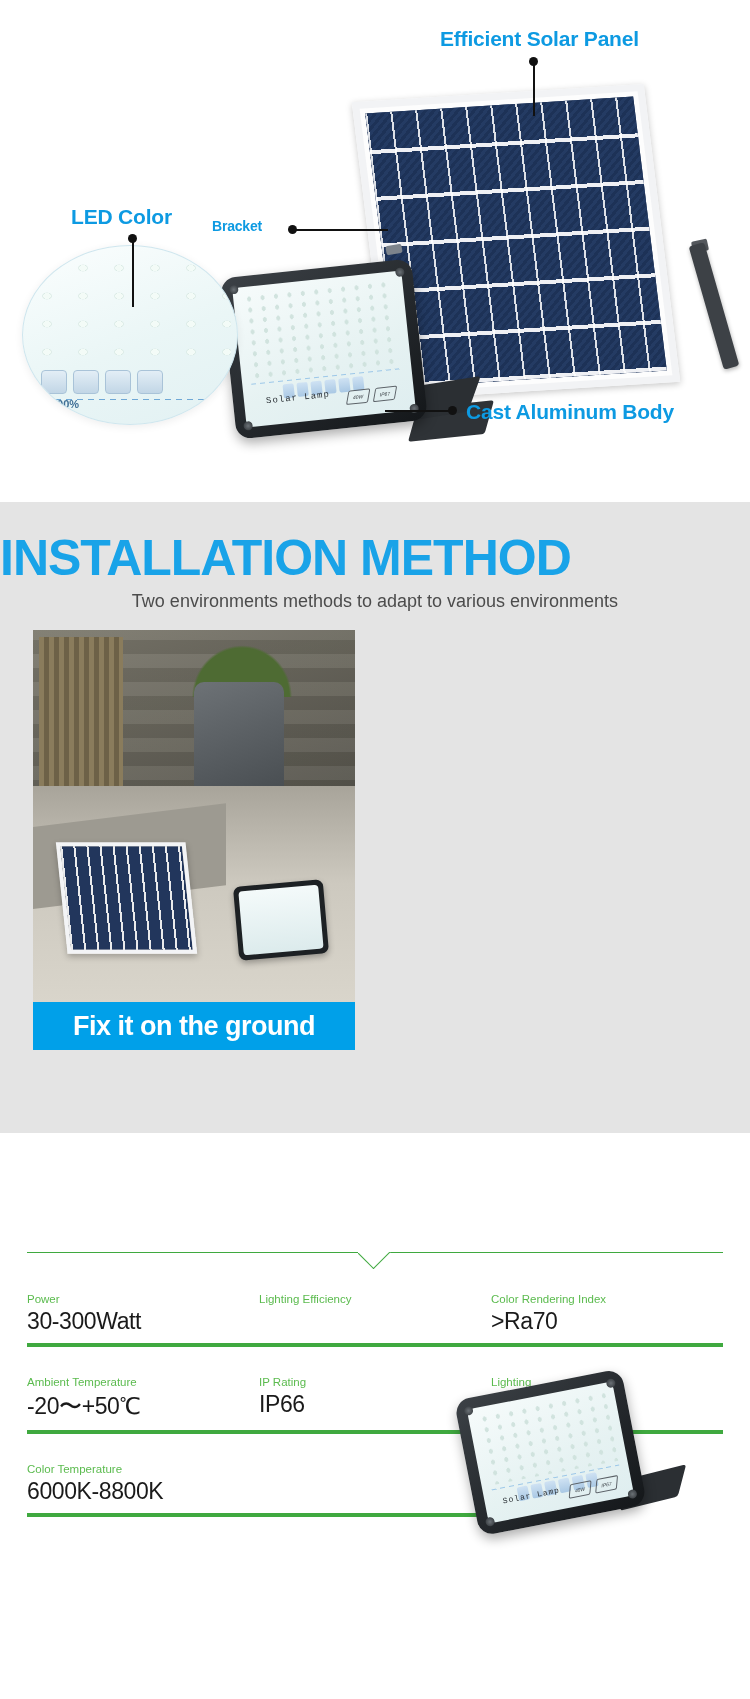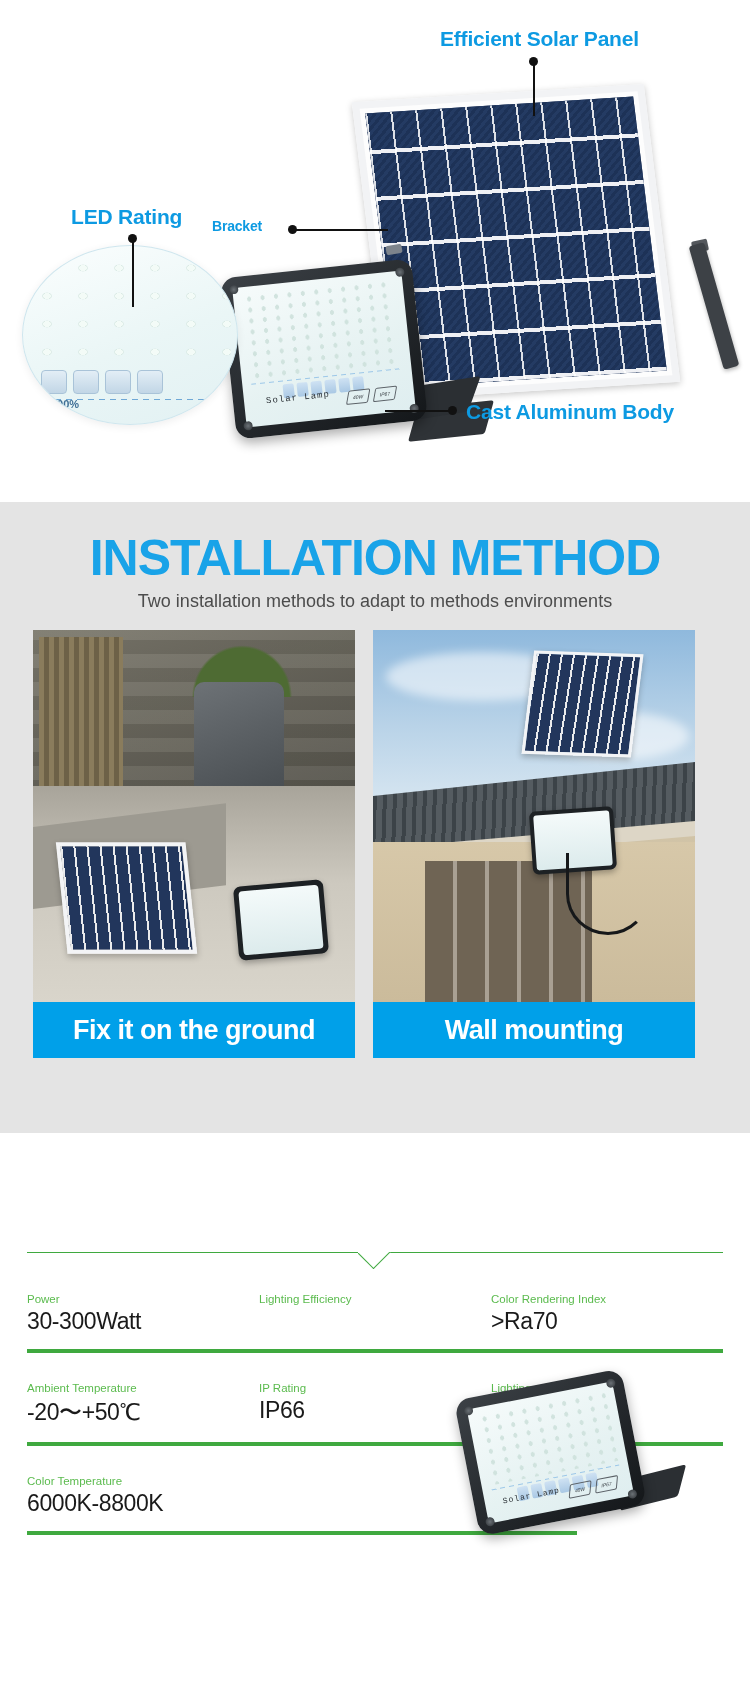--- a/index.html
+++ b/index.html
@@ -157,32 +157,32 @@
   }
   .led-dashline {
     position: absolute; left: 10px; right: 10px; bottom: 24px; height: 1px;
     background: repeating-linear-gradient(90deg, #6fa8d6 0 6px, transparent 6px 11px);
   }
 
   
   .install { position: relative; width: 750px; height: 631px; background: #e4e4e4; }
   .install-title {
     position: absolute; top: 27px; left: 0; width: 100%;
-    text-align: center; color: #19a3e8;
+    text-align: left; color: #19a3e8;
     font-size: 50px; font-weight: bold; letter-spacing: -1px;
   }
   .install-sub {
     position: absolute; top: 89px; left: 0; width: 100%;
     text-align: center; color: #4c4c4c; font-size: 18px;
   }
   .cards { position: absolute; top: 128px; left: 33px; display: flex; gap: 18px; }
   .card { position: relative; width: 322px; }
   .card-photo { position: relative; width: 322px; height: 372px; overflow: hidden; }
   .card-caption {
-    height: 56px; background: #00a0e9; color: #fff;
+    height: 48px; background: #00a0e9; color: #fff;
     display: flex; align-items: center; justify-content: center;
     font-size: 27px; font-weight: bold; letter-spacing: -0.5px;
   }
 
   
   .ph1 {
     background:
       linear-gradient(#5c5a50 0 0) no-repeat 0 0 / 100% 0,
       linear-gradient(180deg, #6c6a5f 0%, #595750 22%, #7e7a6c 40%, #a6a298 60%, #c6c2b8 100%);
   }
@@ -288,21 +288,21 @@
     width: 34px; height: 17px; overflow: hidden;
   }
   .notch::after {
     content: ""; position: absolute; left: 3px; top: -13px; width: 24px; height: 24px;
     border-right: 1px solid #3fa93f; border-bottom: 1px solid #3fa93f;
     transform: rotate(45deg);
     background: #fff;
   }
 
   .spec-rows { position: absolute; left: 27px; top: 1292px; width: 696px; }
-  .spec-row { position: relative; padding-bottom: 18px; margin-bottom: 29px; }
+  .spec-row { position: relative; padding-bottom: 12px; margin-bottom: 29px; }
   .spec-row::after {
     content: ""; position: absolute; left: 0; bottom: 0; width: 100%; height: 4px; background: #3fa93f;
   }
   .spec-row.short::after { width: 550px; }
   .cells { display: flex; }
   .cell { width: 258px; }
   .cell:first-child { width: 258px; }
   .cell-label { font-size: 11.5px; color: #5bbb4e; margin-bottom: 3px; }
   .cell-value { font-size: 23px; color: #1a1a1a; letter-spacing: -0.4px; }
 
@@ -365,68 +365,53 @@
           <span></span>
           <span></span>
       </div>
       <div class="led-pct">100%</div>
     </div>
 
     <div class="callout-label" id="lbl-solar">Efficient Solar Panel</div>
     <span class="dot" style="left:529px; top:57px;"></span>
     <span class="lead v" style="left:533px; top:62px; height:54px;"></span>
 
-    <div class="callout-label" id="lbl-led">LED Rating</div>
+    <div class="callout-label" id="lbl-led">LED Color</div>
     <span class="dot" style="left:128px; top:234px;"></span>
     <span class="lead v" style="left:132px; top:239px; height:68px;"></span>
 
     <div class="callout-label" id="lbl-brk">Bracket</div>
     <span class="dot" style="left:288px; top:225px;"></span>
     <span class="lead h" style="left:296px; top:229px; width:92px;"></span>
 
     <div class="callout-label" id="lbl-cast">Cast Aluminum Body</div>
     <span class="dot" style="left:448px; top:406px;"></span>
     <span class="lead h" style="left:385px; top:410px; width:64px;"></span>
   </section>
 
   <section class="install">
     <h2 class="install-title">INSTALLATION METHOD</h2>
-    <p class="install-sub">Two installation methods to adapt to methods environments</p>
+    <p class="install-sub">Two environments methods to adapt to various environments</p>
 
     <div class="cards">
 
       <div class="card">
         <div class="card-photo ph1">
           <div class="wall"></div>
           <div class="bamboo"></div>
           <div class="plant"></div>
           <div class="pot"></div>
           <div class="ground"></div>
           <div class="slab"></div>
           <div class="mini-panel"></div>
           <div class="mini-lamp"></div>
         </div>
         <div class="card-caption">Fix it on the ground</div>
       </div>
 
-      <div class="card">
-        <div class="card-photo ph2">
-          <div class="sky"></div>
-          <div class="cloud c1"></div>
-          <div class="cloud c2"></div>
-          <div class="roof"></div>
-          <div class="gutter"></div>
-          <div class="house"></div>
-          <div class="window"></div>
-          <div class="mini-panel2"></div>
-          <div class="mini-lamp2"></div>
-          <div class="cable"></div>
-        </div>
-        <div class="card-caption">Wall mounting</div>
-      </div>
 
     </div>
   </section>
 
   <section class="spec">
 
     <div class="spec-divider" style="top:119px;"></div>
     <div class="notch" style="top:119px;"></div>
 
     <div class="spec-rows" style="top:160px;">

